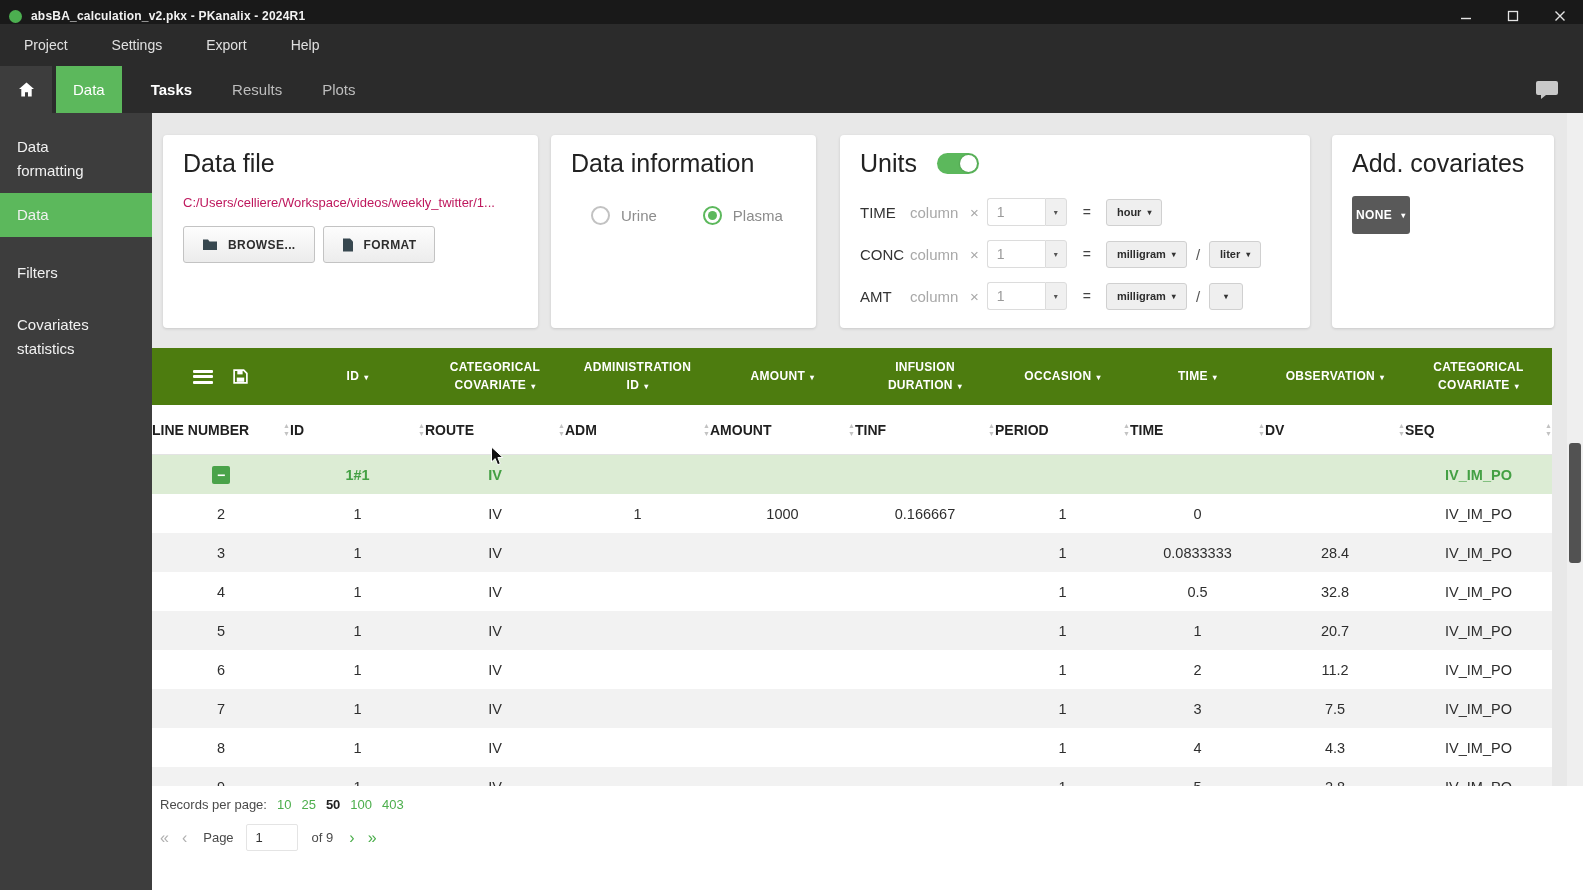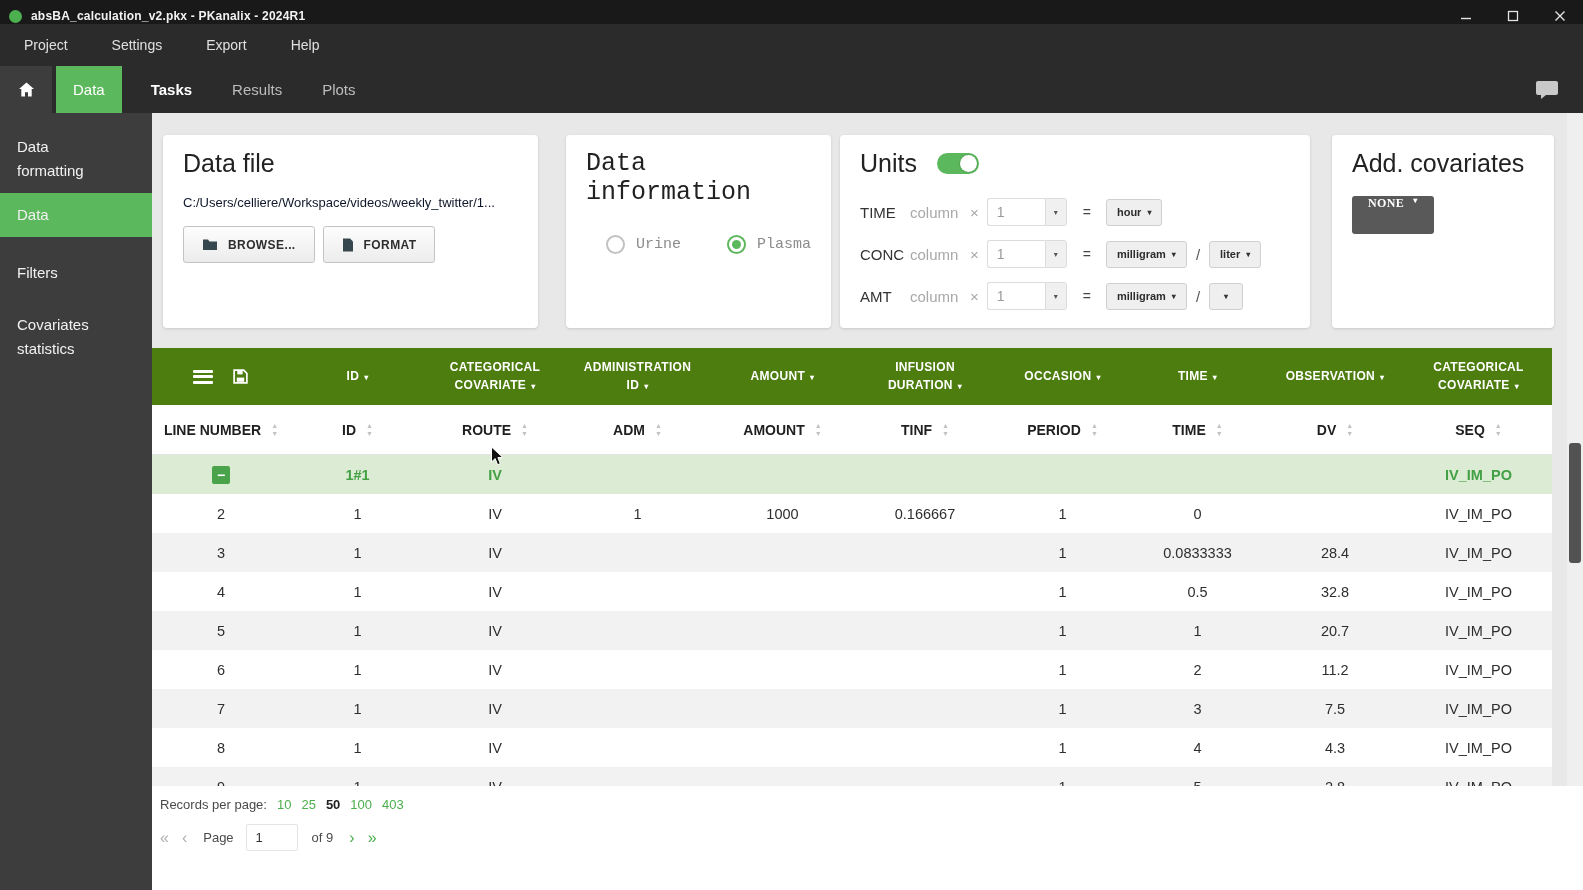--- a/index.html
+++ b/index.html
@@ -31,26 +31,26 @@
   .side-item.wrap { padding-right:42px; }
   .side-item.active { background:#5cb85c; }
   .side-item.mt { margin-top:14px; }
   .side-item.mt2 { margin-top:8px; }
 
   
   .main { position:absolute; left:152px; top:113px; width:1431px; height:777px; background:#e8e8e8; }
 
   .card { position:absolute; top:22px; height:193px; background:#fff; border-radius:4px; box-shadow:0 1px 3px rgba(0,0,0,.14); padding:14px 20px; }
   #card-datafile { left:11px; width:375px; }
-  #card-datainfo { left:414px; width:265px;font-family:Liberation Mono, monospace; }
+  #card-datainfo { left:399px; width:265px; }
   #card-units    { left:688px; width:470px; }
   #card-addcov   { left:1180px; width:222px; }
   .card-title { font-size:25px; color:#222; font-weight:400; }
 
-  .file-path { margin-top:17px; font-size:13px; color:#0f172a; white-space:nowrap; overflow:hidden; text-overflow:ellipsis; }
+  .file-path { margin-top:17px; font-size:13px; color:#be185d; white-space:nowrap; overflow:hidden; text-overflow:ellipsis; }
   .btn-row { margin-top:16px; display:flex; gap:8px; }
   .gray-btn { display:inline-flex; align-items:center; gap:10px; padding:0 18px; height:37px;
     background:linear-gradient(#fdfdfd,#ececec); border:1px solid #c3c3c3; border-radius:3px;
     font-size:12px; font-weight:bold; color:#2e2e2e; letter-spacing:.4px; }
 
   .radio-row { margin-top:28px; display:flex; gap:46px; padding-left:20px; }
   .radio-opt { display:flex; align-items:center; gap:11px; font-size:15px; color:#8c8c8c; }
   .radio { width:19px; height:19px; border-radius:50%; border:2px solid #c2c2c2; background:#fff; position:relative; flex:none; }
   .radio.sel { border-color:#5cb85c; }
   .radio.sel::after { content:""; position:absolute; inset:3px; background:#5cb85c; border-radius:50%; }
@@ -64,36 +64,36 @@
   .unit-prefix { color:#a8a8a8; width:58px; }
   .unit-times { color:#a8a8a8; margin:0 8px 0 2px; }
   .factor-input { width:58px; height:28px; border:1px solid #dcdcdc; border-right:none; border-radius:3px 0 0 3px; padding:0 0 0 9px; font-size:14px; color:#9a9a9a; font-family:inherit; background:#fff; outline:none; }
   .factor-caret { width:22px; height:28px; background:#f0f0f0; border:1px solid #dcdcdc; border-radius:0 3px 3px 0; display:flex; align-items:center; justify-content:center; font-size:8px; color:#555; }
   .unit-eq { margin:0 15px 0 16px; color:#444; font-size:14px; }
   .unit-btn { display:inline-flex; align-items:center; gap:6px; height:27px; padding:0 10px; background:#efefef; border:1px solid #d0d0d0; border-radius:3px; font-size:11px; font-weight:bold; color:#2d2d2d; }
   .unit-btn .caret { font-size:8px; color:#333; }
   .unit-btn.empty { padding:0 14px; }
   .unit-slash { margin:0 9px; color:#555; }
 
-  .none-btn { margin-top:18px; display:inline-flex; gap:9px; height:38px; padding:0 16px; background:#595959; border-radius:3px; color:#fff; font-size:12px; font-weight:bold; letter-spacing:.4px;font-family:Liberation Serif, serif; }
+  .none-btn { margin-top:18px; display:inline-flex; align-items:center; gap:9px; height:38px; padding:0 4px; background:#595959; border-radius:3px; color:#fff; font-size:12px; font-weight:bold; letter-spacing:.4px; }
   .none-btn .caret { font-size:8px; }
 
   
   .table-wrap { position:absolute; left:0; top:235px; width:1400px; height:438px; overflow:hidden; background:#fff; }
   .grid { display:grid; grid-template-columns:138px 135px 140px 145px 145px 140px 135px 135px 140px 147px; }
   .map-row { background:#4d7c0f; height:57px; }
   .map-cell { display:flex; align-items:center; justify-content:center; padding:0 12px; }
   .mc-inner { text-align:center; color:#fff; font-size:12px; font-weight:bold; line-height:1.45; letter-spacing:.3px; }
   .mc-inner .caret { font-size:8px; margin-left:5px; }
   .icons-cell { display:flex; align-items:center; justify-content:space-evenly; padding:0 22px; }
   .hamburger { width:20px; height:14px; display:flex; flex-direction:column; justify-content:space-between; }
   .hamburger i { height:3px; background:#fff; border-radius:1px; }
 
   .colhead-row { background:#fff; height:50px; border-bottom:1px solid #e3e3e3; }
-  .colhead-cell { display:flex; align-items:center; justify-content:center; gap:10px; font-size:14px; font-weight:bold; color:#1f1f1f; }
+  .colhead-cell { display:flex; align-items:center; justify-content:space-between; gap:10px; font-size:14px; font-weight:bold; color:#1f1f1f; }
   .sort { display:flex; flex-direction:column; font-size:7px; color:#c2c2c2; line-height:1.05; }
 
   .trow { height:39px; background:#fff; }
   .trow.stripe { background:#f2f2f2; }
   .trow.hl { background:#dcecd4; }
   .cell { display:flex; align-items:center; justify-content:center; font-size:14.5px; color:#2e2e2e; }
   .trow.hl .cell { color:#44a044; font-weight:bold; }
   .collapse-btn { width:18px; height:18px; background:#4aa34a; border-radius:2px; color:#fff; display:flex; align-items:center; justify-content:center; font-size:14px; font-weight:bold; }
 
   

